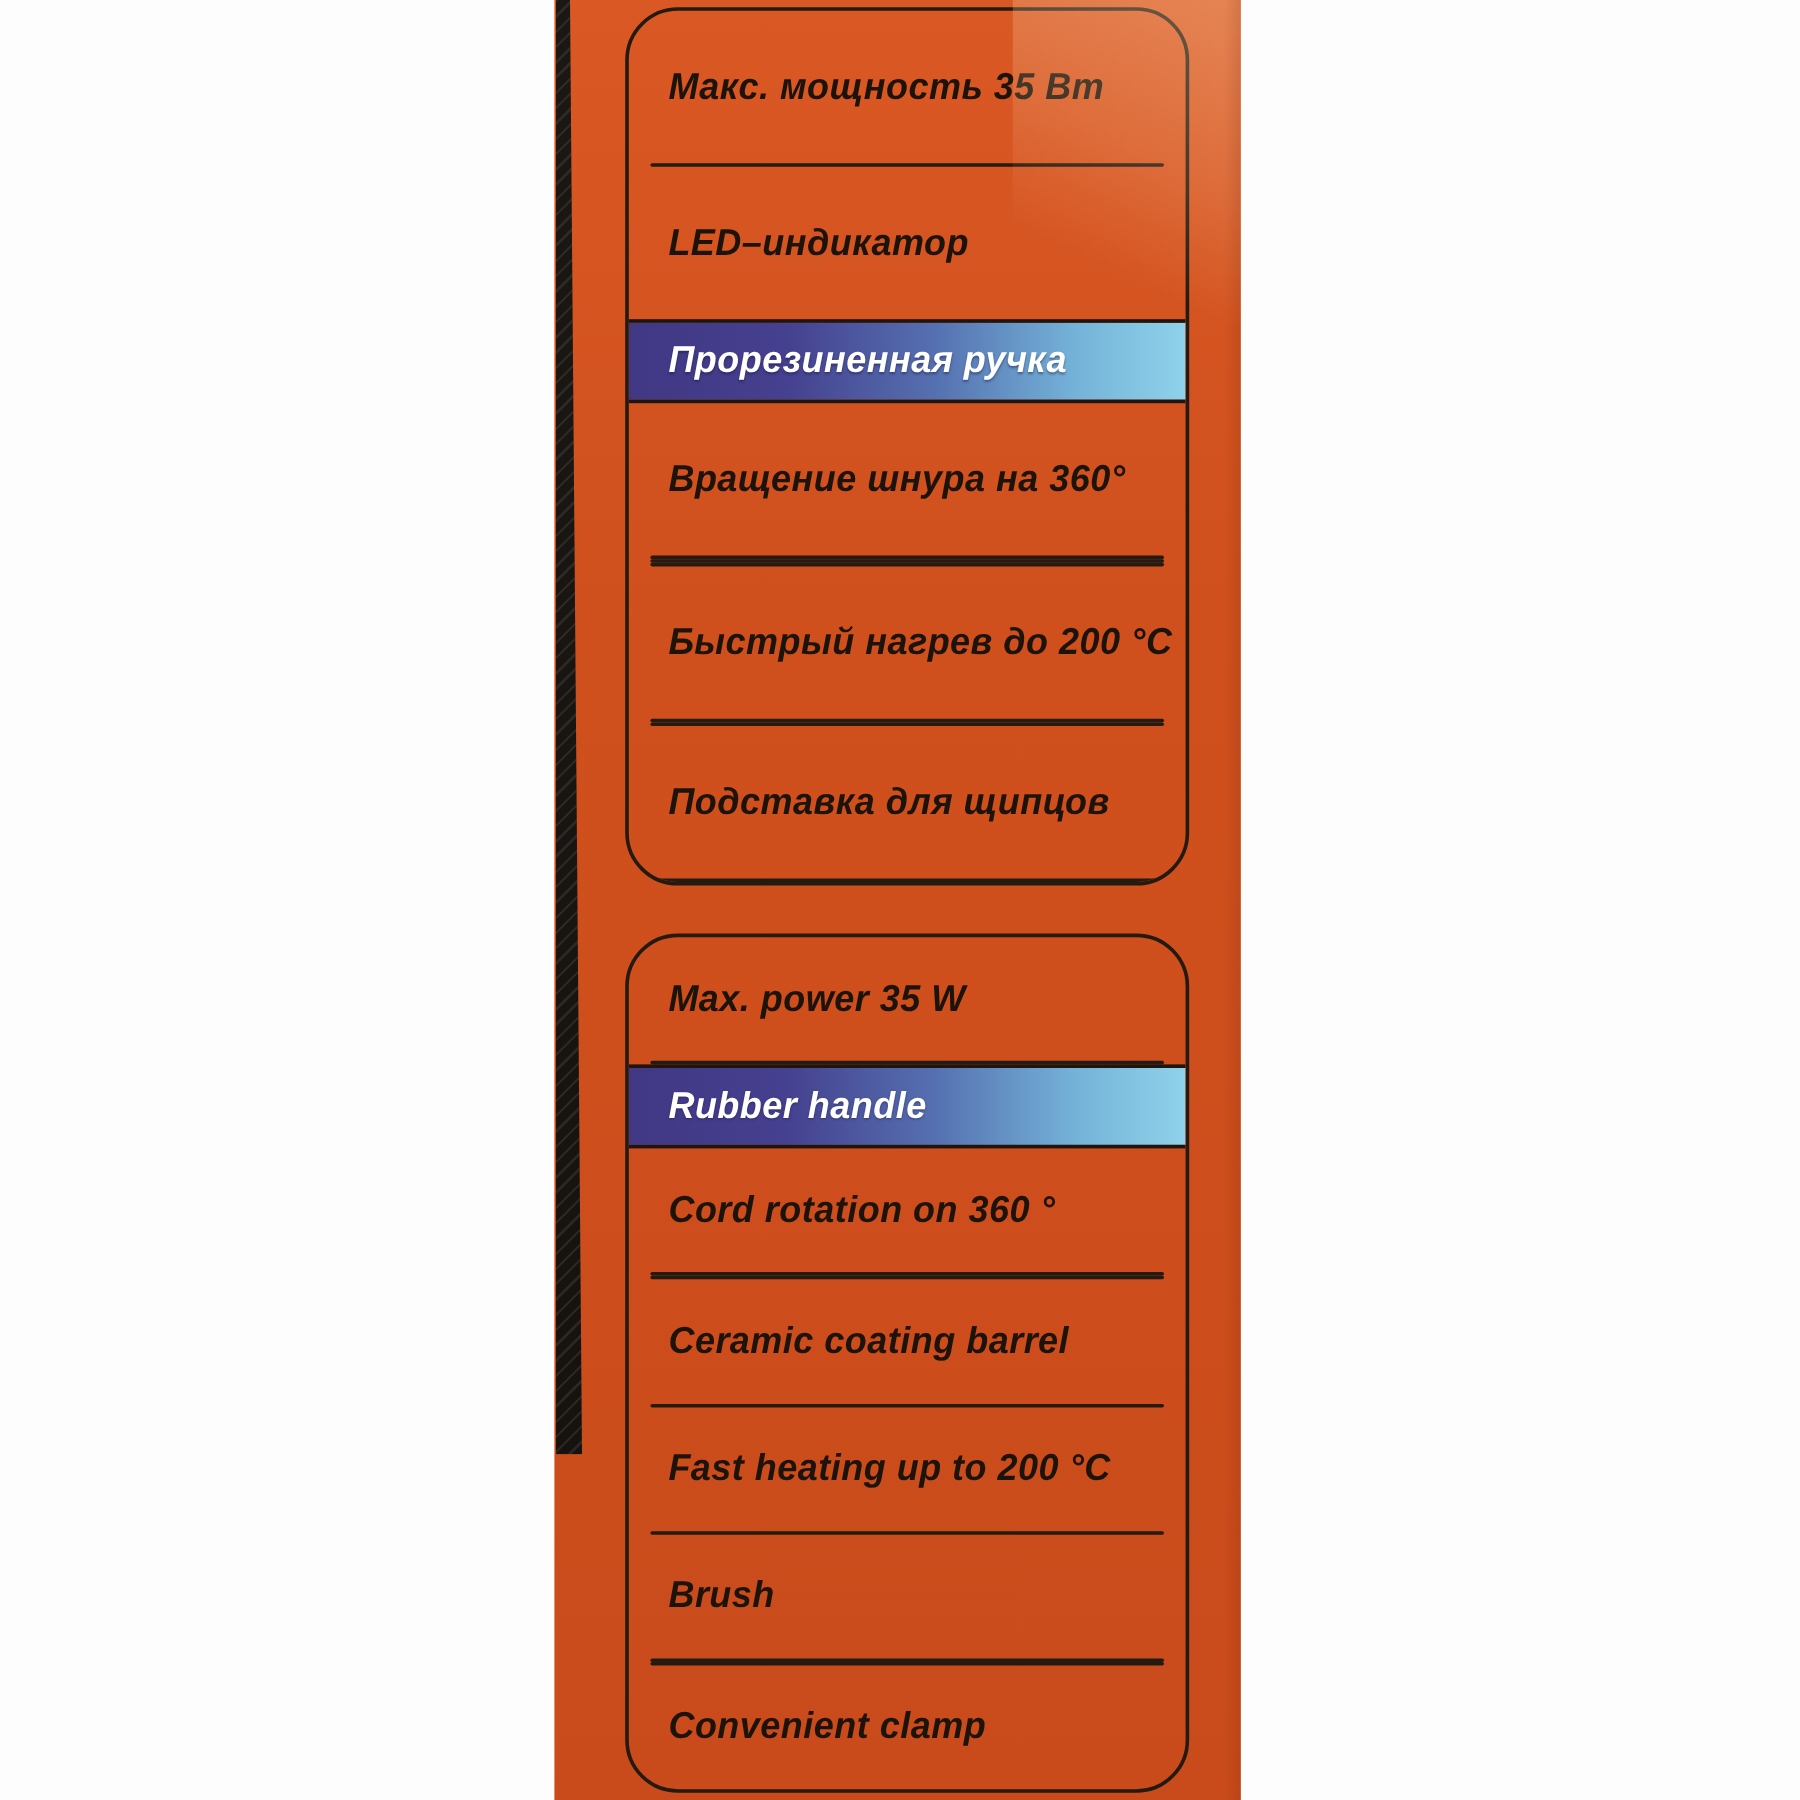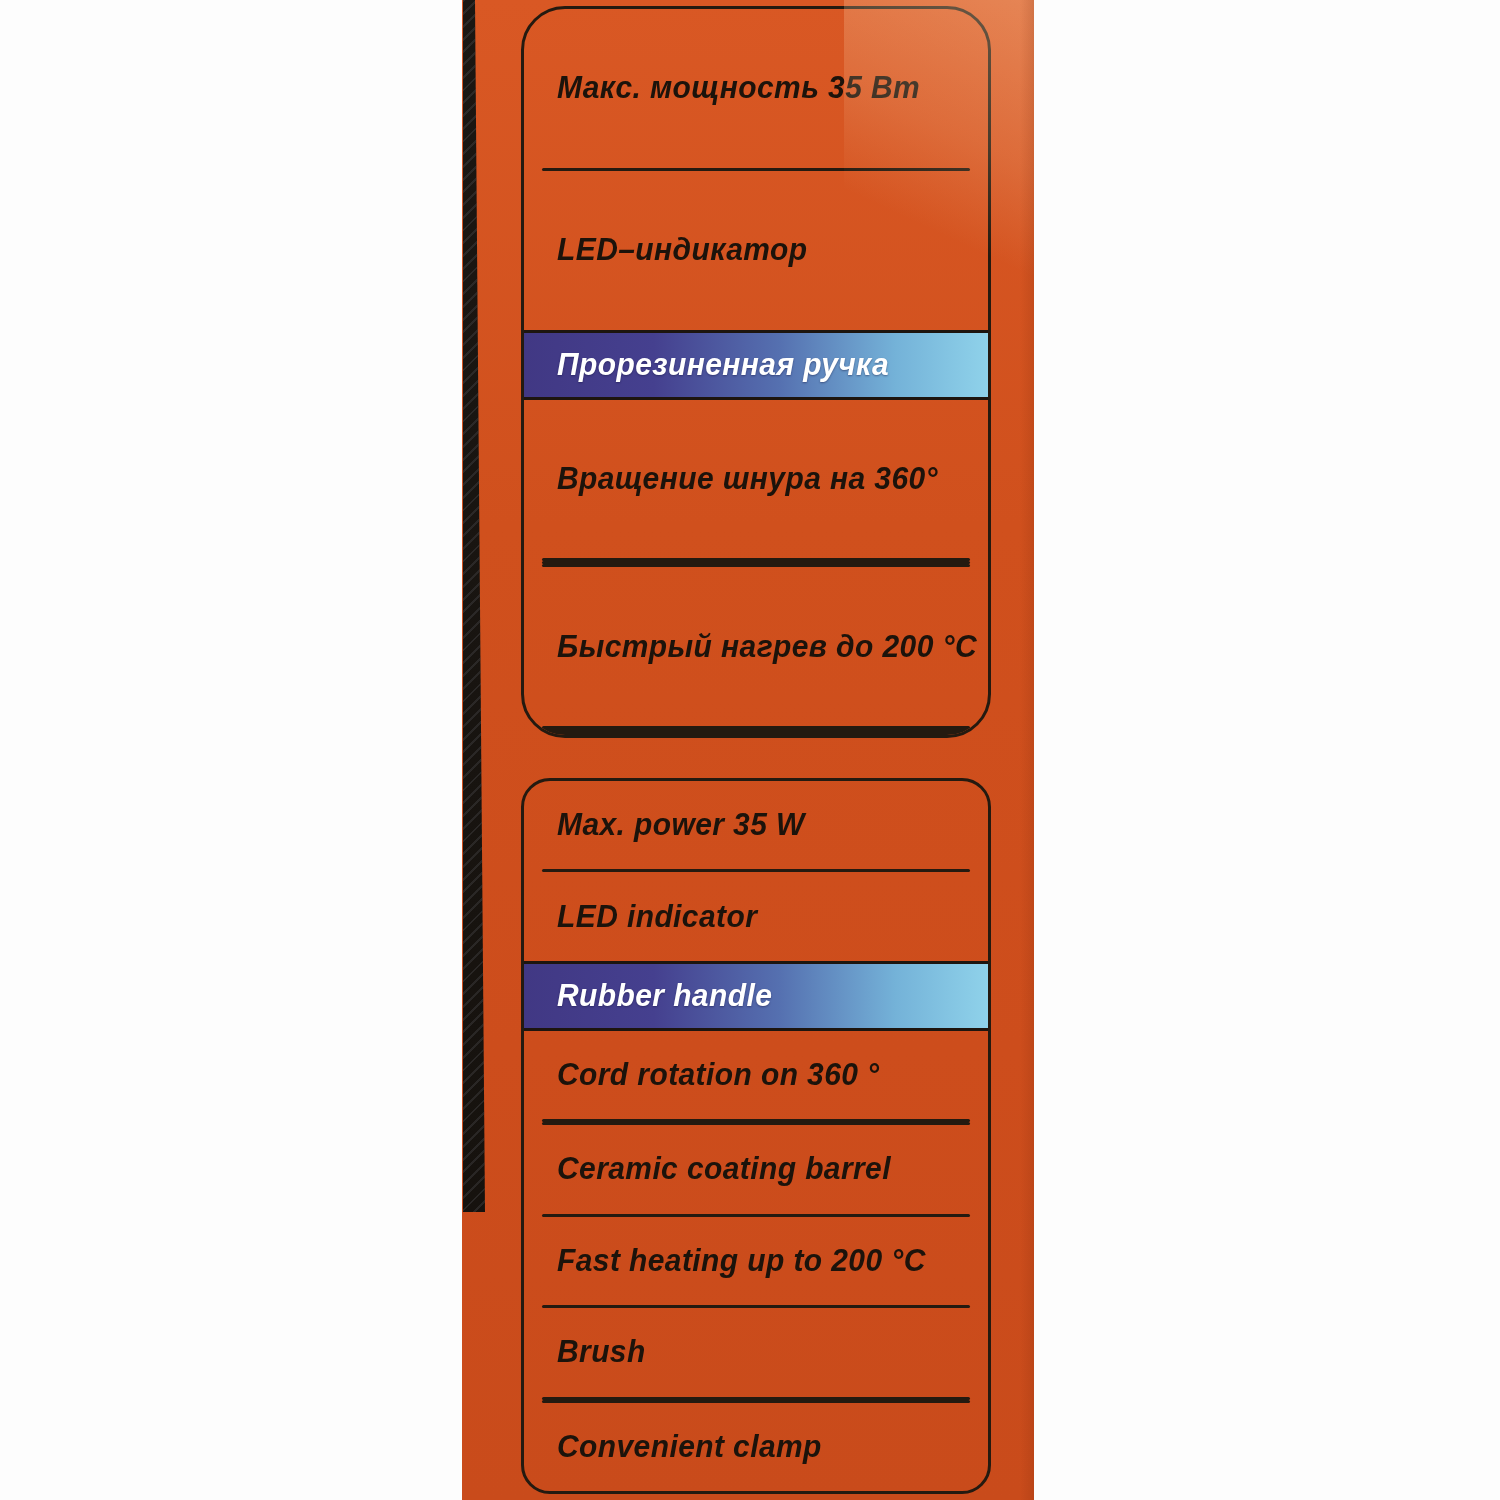--- a/index.html
+++ b/index.html
@@ -63,21 +63,21 @@
     left: 59px; 
     width: 470px;
     border: 3px solid #241a10;
     border-radius: 44px;
     box-sizing: border-box;
     display: flex;
     flex-direction: column;
     overflow: hidden;
   }
   .card.ru { top: 6px;   height: 732px; }
-  .card.en { top: 778px; height: 716px; border-radius: 29px; }
+  .card.en { top: 778px; height: 716px; }
   .row {
     flex: 1 1 0;
     display: flex;
     align-items: center;
     padding-left: 33px;
     padding-right: 10px;
     min-height: 0;
   }
   .row .txt {
     font-weight: 700;
@@ -139,31 +139,31 @@
         <span class="txt">Вращение шнура на 360°</span>
       </div>
       <div class="sep"></div>
       <div class="sep"></div>
       <div class="sep"></div>
       <div class="row">
         <span class="txt">Быстрый нагрев до 200 °C</span>
       </div>
       <div class="sep"></div>
       <div class="sep"></div>
+      <div class="row">
+        <span class="txt">Подставка для щипцов</span>
+      </div>
       <div class="sep"></div>
     </div>
 
     <div class="card en">
       <div class="row">
         <span class="txt">Max. power 35 W</span>
       </div>
       <div class="sep"></div>
-      <div class="row">
-        <span class="txt">LED indicator</span>
-      </div>
       <div class="bar-row">
         <span class="txt">Rubber handle</span>
       </div>
       <div class="row">
         <span class="txt">Cord rotation on 360 °</span>
       </div>
       <div class="sep"></div>
       <div class="sep"></div>
       <div class="row">
         <span class="txt">Ceramic coating barrel</span>

